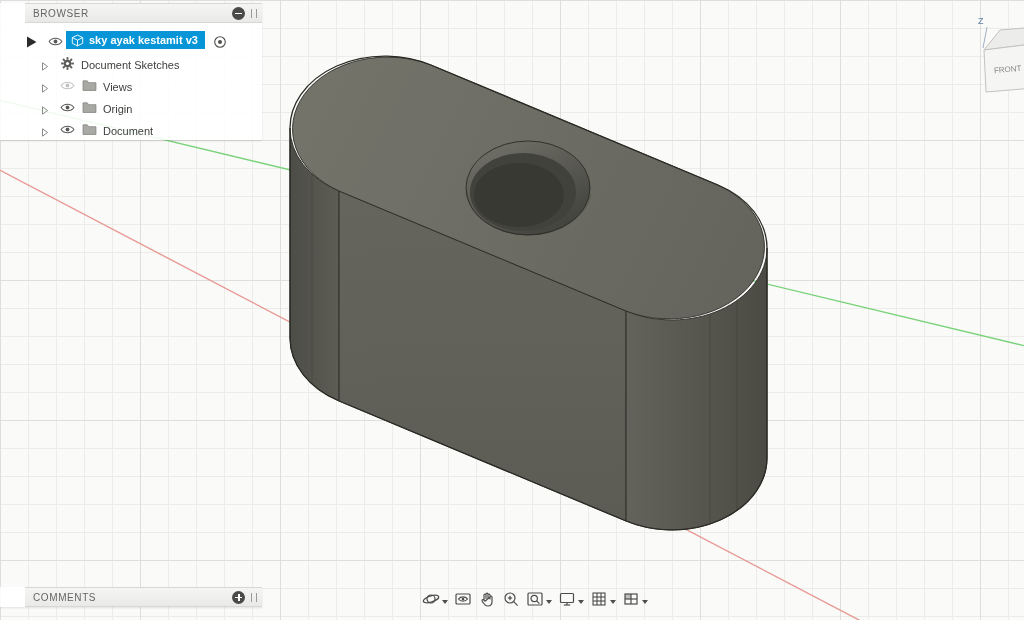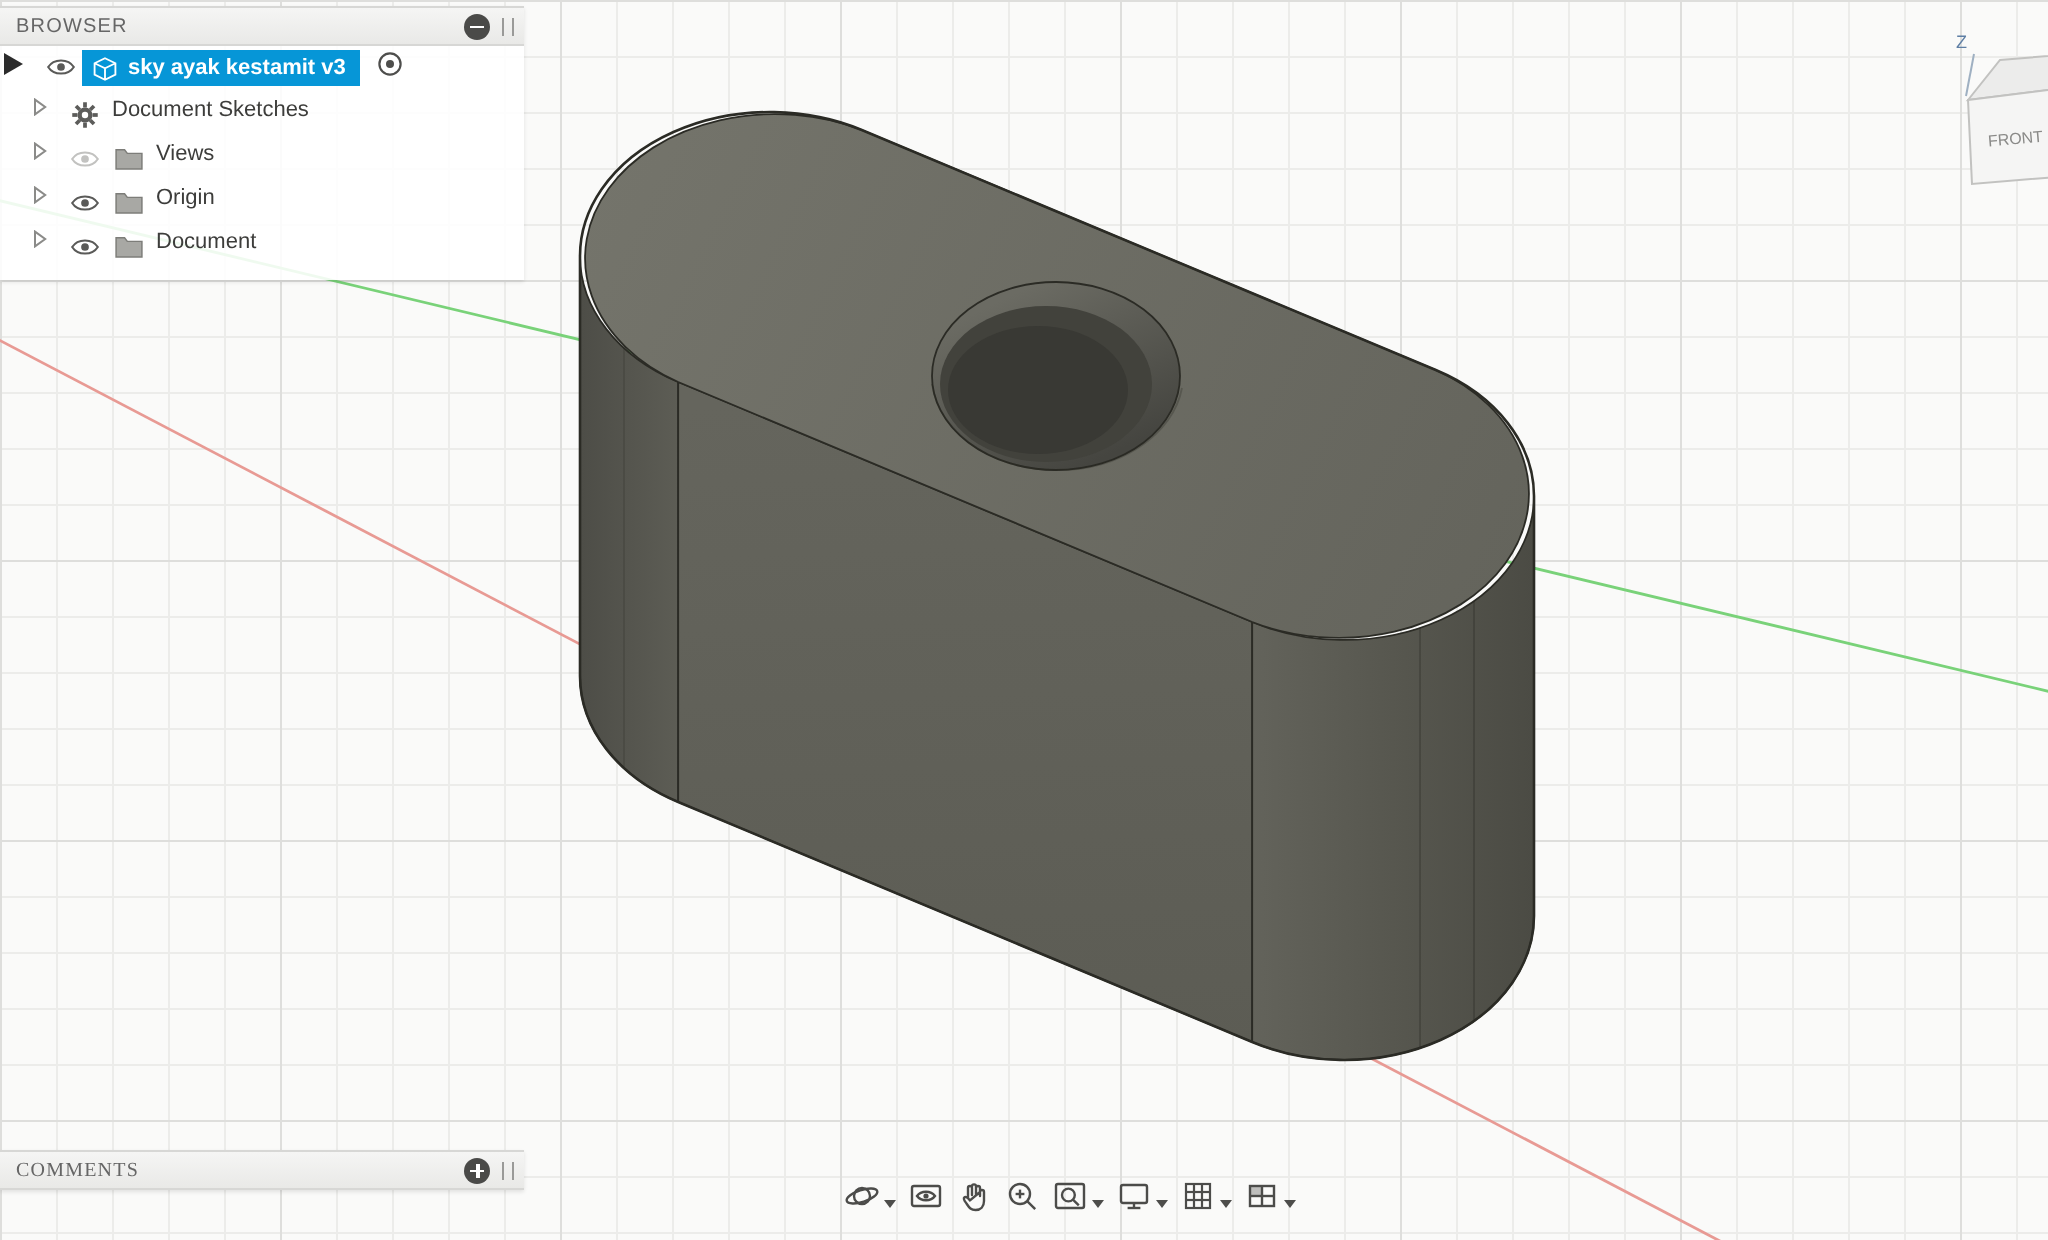--- a/index.html
+++ b/index.html
@@ -15,41 +15,41 @@
     background-image:
       linear-gradient(to right, #dededc 1px, transparent 1px),
       linear-gradient(to bottom, #dededc 1px, transparent 1px),
       linear-gradient(to right, #ececea 1px, transparent 1px),
       linear-gradient(to bottom, #ececea 1px, transparent 1px);
     background-size:140px 140px, 140px 140px, 28px 28px, 28px 28px;
   }
   .scene { position:absolute; inset:0; width:1024px; height:620px; }
 
   
-  .side-panel { position:absolute; left:0; width:262px; background:rgba(255,255,255,0.88); box-shadow:0 1px 2px rgba(0,0,0,0.10); }
+  .side-panel { position:absolute; left:0; width:262px; background:rgba(255,255,255,0.88); box-shadow:0 1px 2px rgba(0,0,0,0.10);padding-left:25px; }
   .browser-panel { top:3px; }
-  .comments-panel { bottom:25px;font-family:Liberation Serif, serif; }
+  .comments-panel { bottom:13px; }
 
   .panel-header {
     height:20px; display:flex; align-items:center; padding:0 5px 0 8px;
     background:linear-gradient(#f5f5f4, #e9e9e7);
     border-top:1px solid #d7d7d5; border-bottom:1px solid #d7d7d5;
   }
   .panel-title { font-size:10px; color:#666; letter-spacing:0.6px; }
   .circle-btn {
     width:13px; height:13px; border-radius:50%; background:#4a4a48;
     margin-left:auto; position:relative; cursor:pointer; flex:none;
   }
   .circle-btn::before { content:""; position:absolute; left:3px; right:3px; top:6px; height:1.5px; background:#fff; }
   .circle-btn.plus::after { content:""; position:absolute; top:3px; bottom:3px; left:6px; width:1.5px; background:#fff; }
   .grip { width:6px; height:9px; margin-left:6px; border-left:1px solid #9a9a98; border-right:1px solid #9a9a98; flex:none; }
 
   
   .tree { padding:2px 0 3px 0; }
-  .tree-row { height:22px; display:flex; align-items:flex-start; padding-left:16px; font-size:11px; color:#3d3d3b; cursor:default; }
+  .tree-row { height:22px; display:flex; align-items:flex-end; padding-left:16px; font-size:11px; color:#3d3d3b; cursor:default; }
   .tree-row .arrow { width:10px; margin-right:8px; display:flex; flex:none; }
   .icon16 { width:16px; height:16px; margin-right:6px; display:flex; align-items:center; justify-content:center; flex:none; }
   .row-label { white-space:nowrap; }
 
   .doc-row { padding-left:0; height:24px; }
   .active-marker { width:12px; height:14px; margin-left:1px; display:flex; flex:none; }
   .doc-eye { margin-left:9px; margin-right:3px; }
   .selection { display:flex; align-items:center; background:#0696d7; color:#fff; height:18px; padding:0 7px 0 3px; }
   .selection .doc-label { font-size:11px; font-weight:bold; white-space:nowrap; }
   .selection .icon16 { margin-right:4px; }

